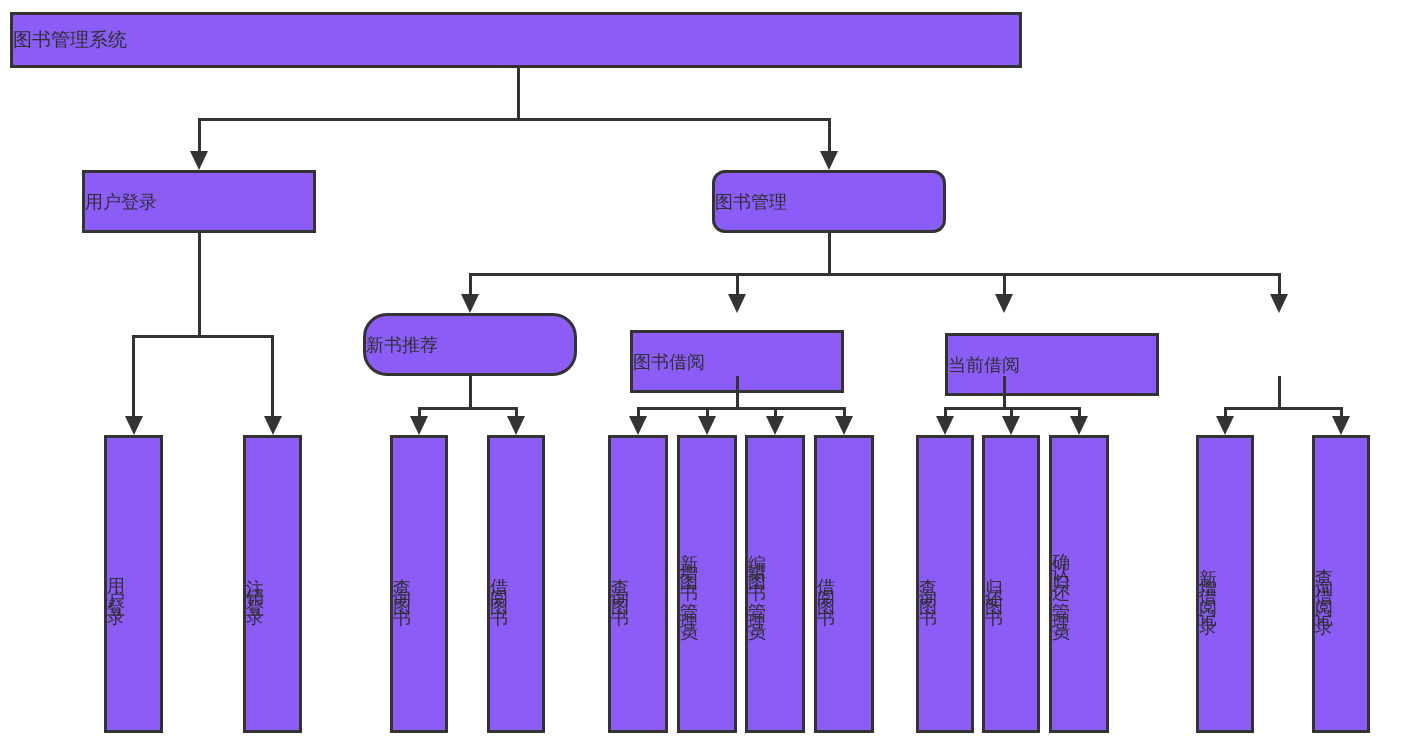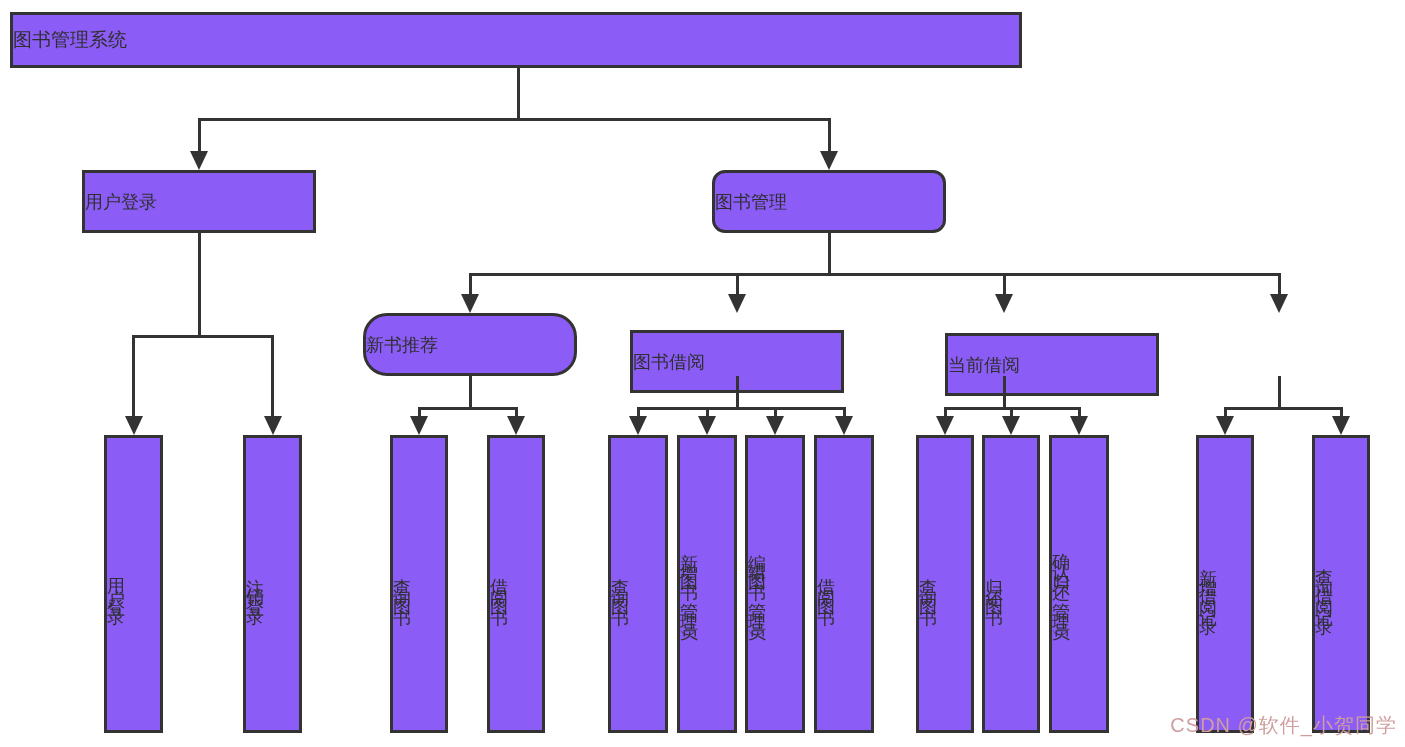--- a/index.html
+++ b/index.html
@@ -94,21 +94,20 @@
     <span class="vt">确认归还（管理员）</span>
   </div>
 
   <div class="box v" style="left:1196px;top:435px;">
     <span class="vt">新增借阅记录</span>
   </div>
   <div class="box v" style="left:1312px;top:435px;">
     <span class="vt">查询借阅记录</span>
   </div>
 
-  <div id="watermark" style="color: rgb(207, 158, 158);">CSDN @软件_小贺同学</div>
 <div class="vline" style="left: 516.5px; top: 68px; height: 53px;"></div>
     <div class="hline" style="left: 197.5px; top: 118px; width: 633px;"></div>
     <div class="vline" style="left: 197.5px; top: 118px; height: 40px;"></div>
     <div class="arrow" style="left: 190px; top: 151px;"></div>
     <div class="vline" style="left: 827.5px; top: 118px; height: 40px;"></div>
     <div class="arrow" style="left: 820px; top: 151px;"></div>
     <div class="vline" style="left: 197.5px; top: 233px; height: 105px;"></div>
     <div class="hline" style="left: 132px; top: 335px; width: 142px;"></div>
     <div class="vline" style="left: 132px; top: 335px; height: 88px;"></div>
     <div class="arrow" style="left: 124.5px; top: 416px;"></div>

